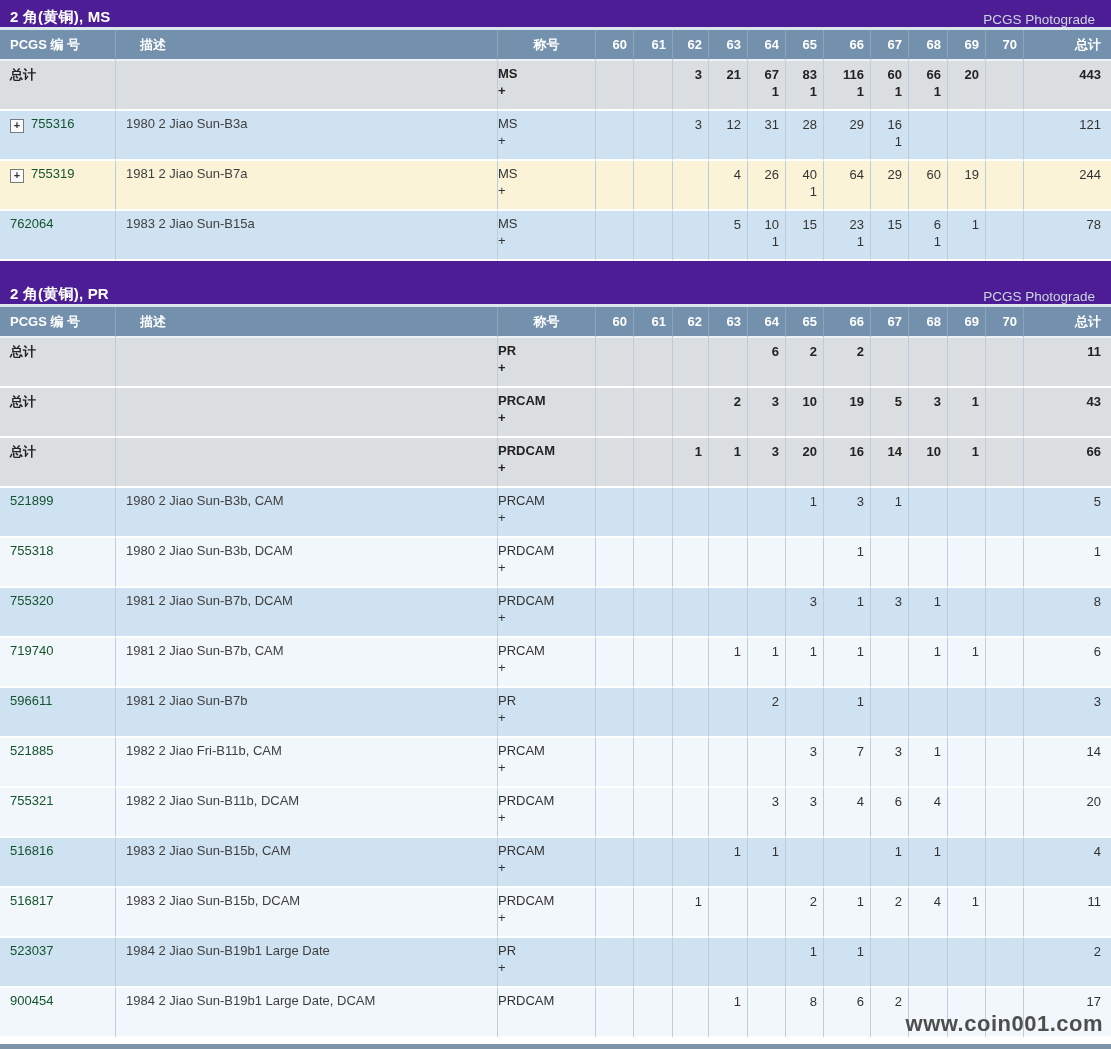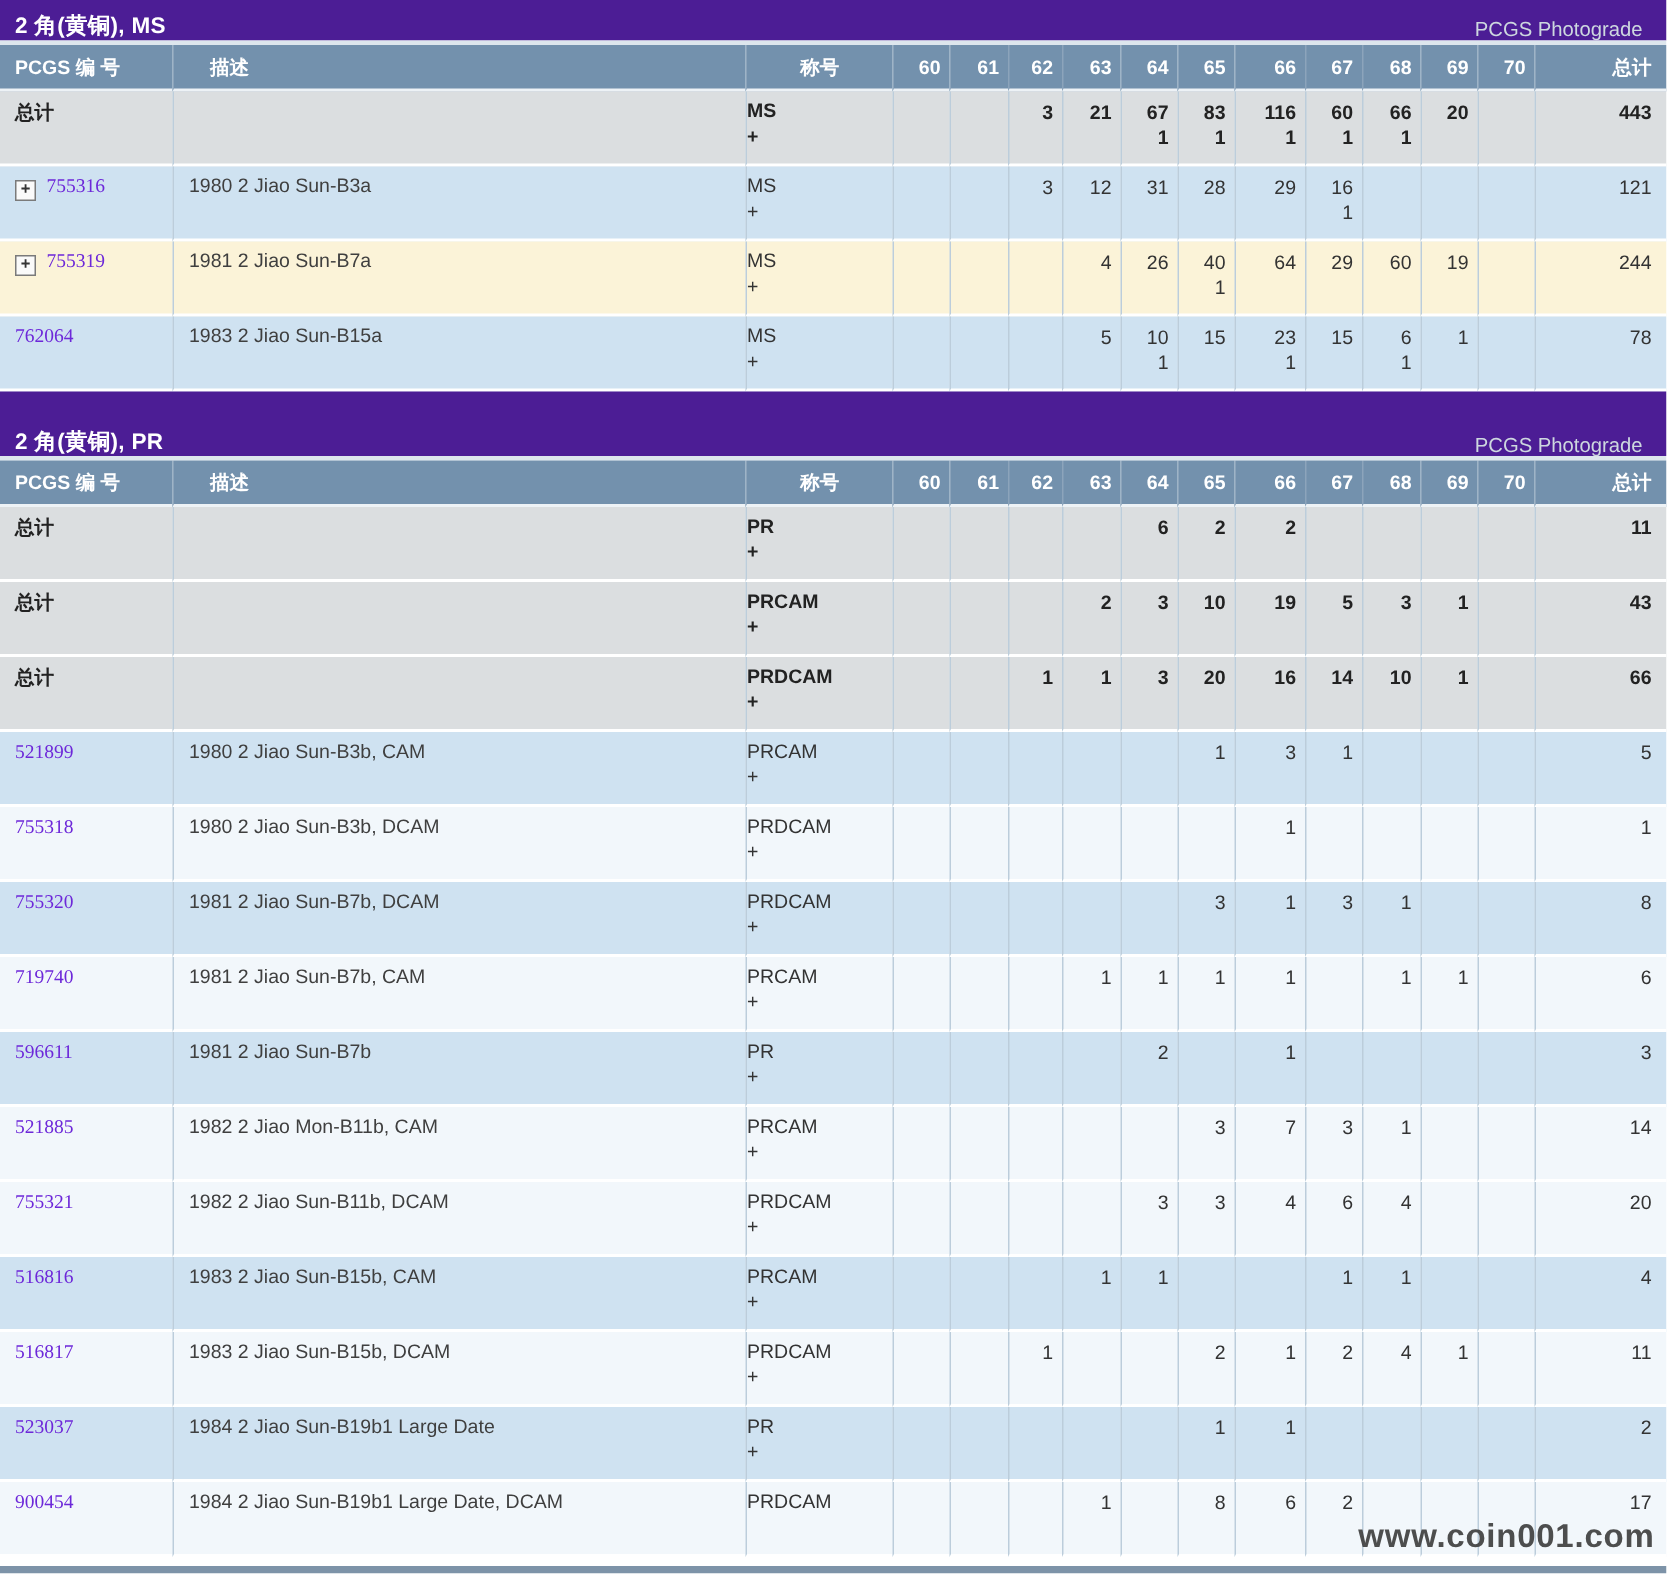--- a/index.html
+++ b/index.html
@@ -31,21 +31,21 @@
     height:43px;vertical-align:top;font-size:13px;color:#333;
     border-bottom:2px solid #ffffff;border-left:1px solid #bccddb;
     padding:5px 0 0 0;overflow:hidden;
   }
   td:first-child{border-left:none;}
   tr.bg-blue td{background:#cfe2f1;}
   tr.bg-white td{background:#f2f7fb;}
   tr.bg-cream td{background:#fbf3d8;}
   tr.bg-total td{background:#dbdee0;font-weight:bold;color:#222;}
   td.id-cell{padding-left:10px;white-space:nowrap;}
-  .pcgs-link{color:#6d28d9;text-decoration:none;cursor:pointer;font-family:Liberation Serif, serif;}
+  .pcgs-link{color:#14532d;text-decoration:none;cursor:pointer;}
   .total-label{font-weight:bold;color:#222;}
   .expand-icon{
     display:inline-block;width:12px;height:12px;line-height:11px;text-align:center;
     border:1px solid #7a7a7a;background:#fafafa;color:#333;font-size:11px;font-weight:bold;
     margin-right:7px;vertical-align:-1px;cursor:pointer;
   }
   td.desc-cell{padding-left:10px;color:#3f3f3f;white-space:nowrap;}
   td.desig-cell{text-align:left;}
   td.desig-cell .plus{line-height:19px;}
   td.num-cell{text-align:right;padding-right:6px;line-height:17px;}
@@ -523,21 +523,21 @@
               <div class="l1">1</div>
             </td>
             <td class="num-cell"></td>
             <td class="num-cell"></td>
             <td class="num-cell"></td>
             <td class="num-cell"></td>
             <td class="total-cell">3</td>
           </tr>
           <tr class="bg-white">
             <td class="id-cell"><a class="pcgs-link">521885</a></td>
-            <td class="desc-cell">1982 2 Jiao Mon-B11b, CAM</td>
+            <td class="desc-cell">1982 2 Jiao Fri-B11b, CAM</td>
             <td class="desig-cell">
               <div>PRCAM</div>
               <div class="plus">+</div>
             </td>
             <td class="num-cell"></td>
             <td class="num-cell"></td>
             <td class="num-cell"></td>
             <td class="num-cell"></td>
             <td class="num-cell"></td>
             <td class="num-cell">

